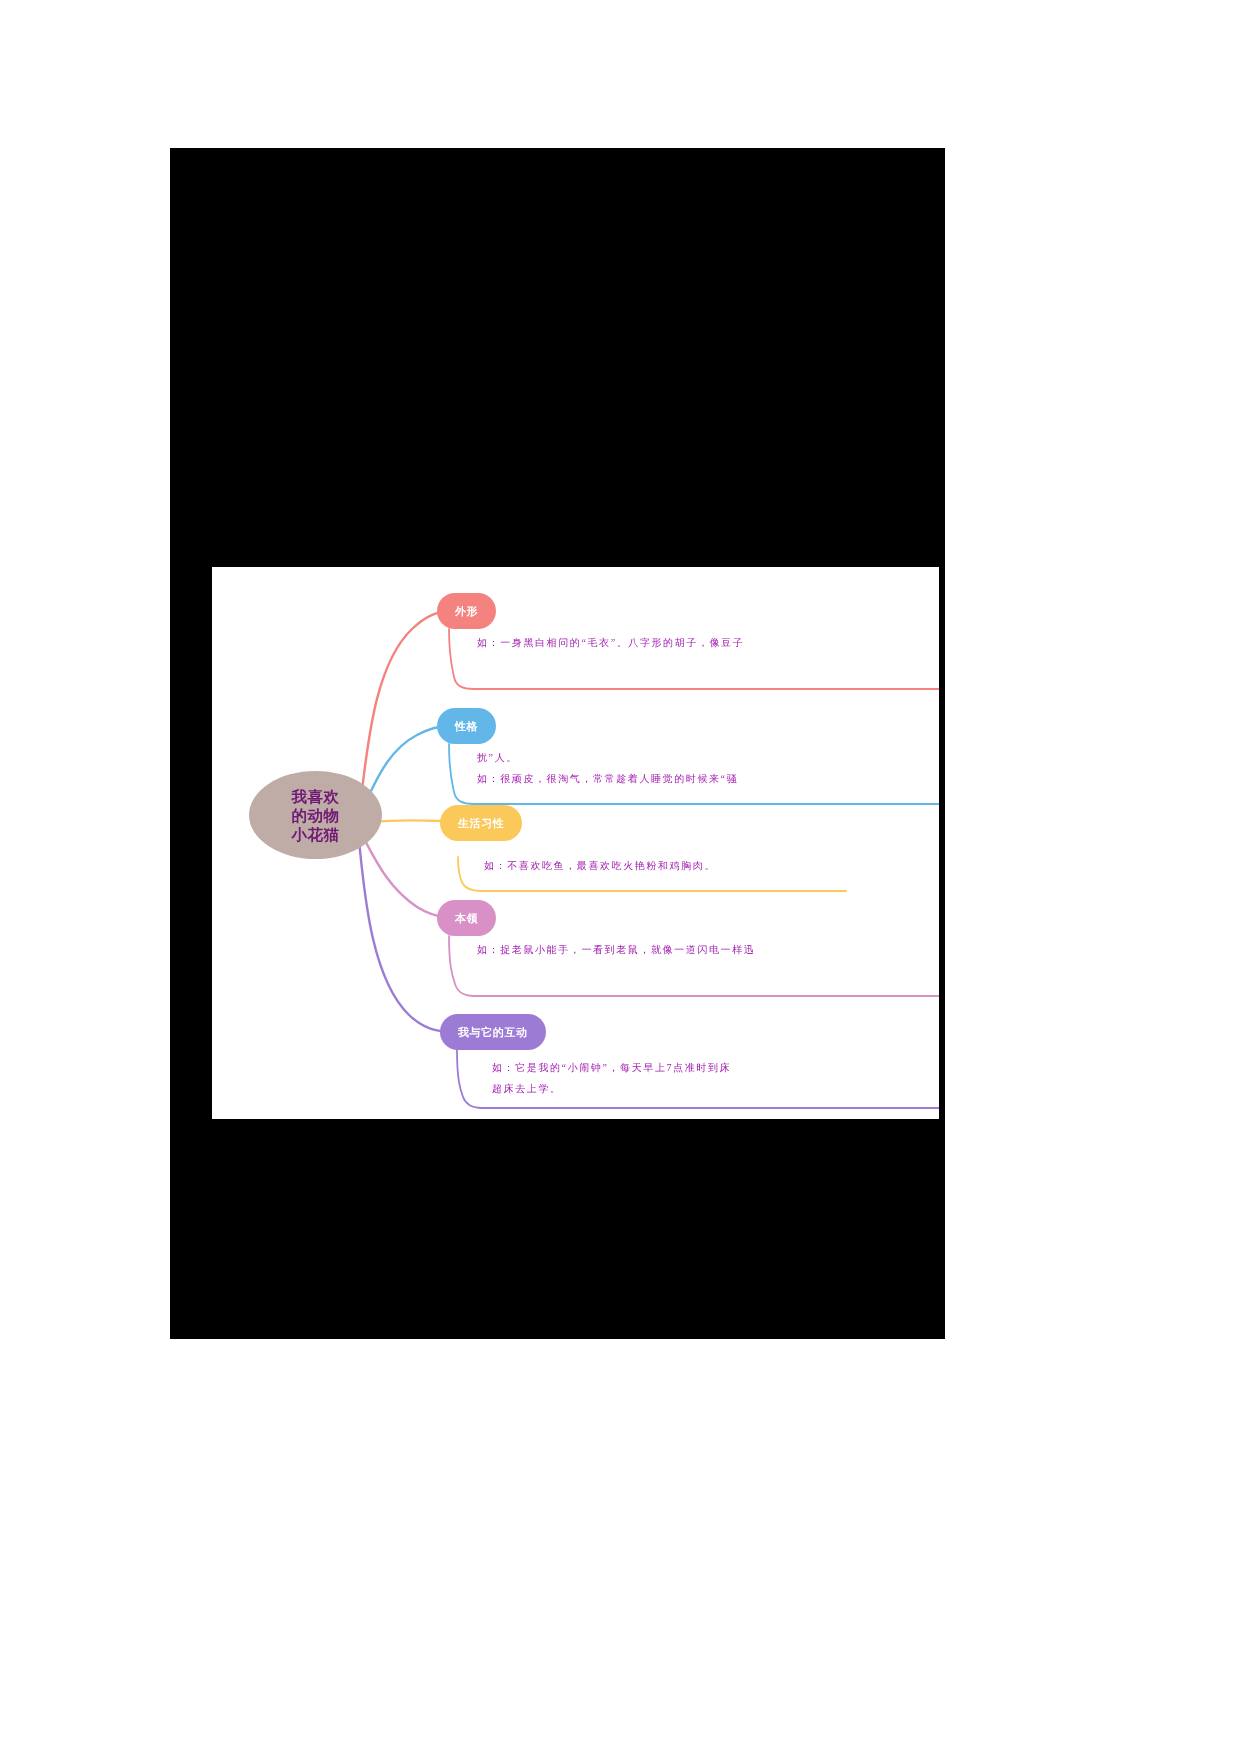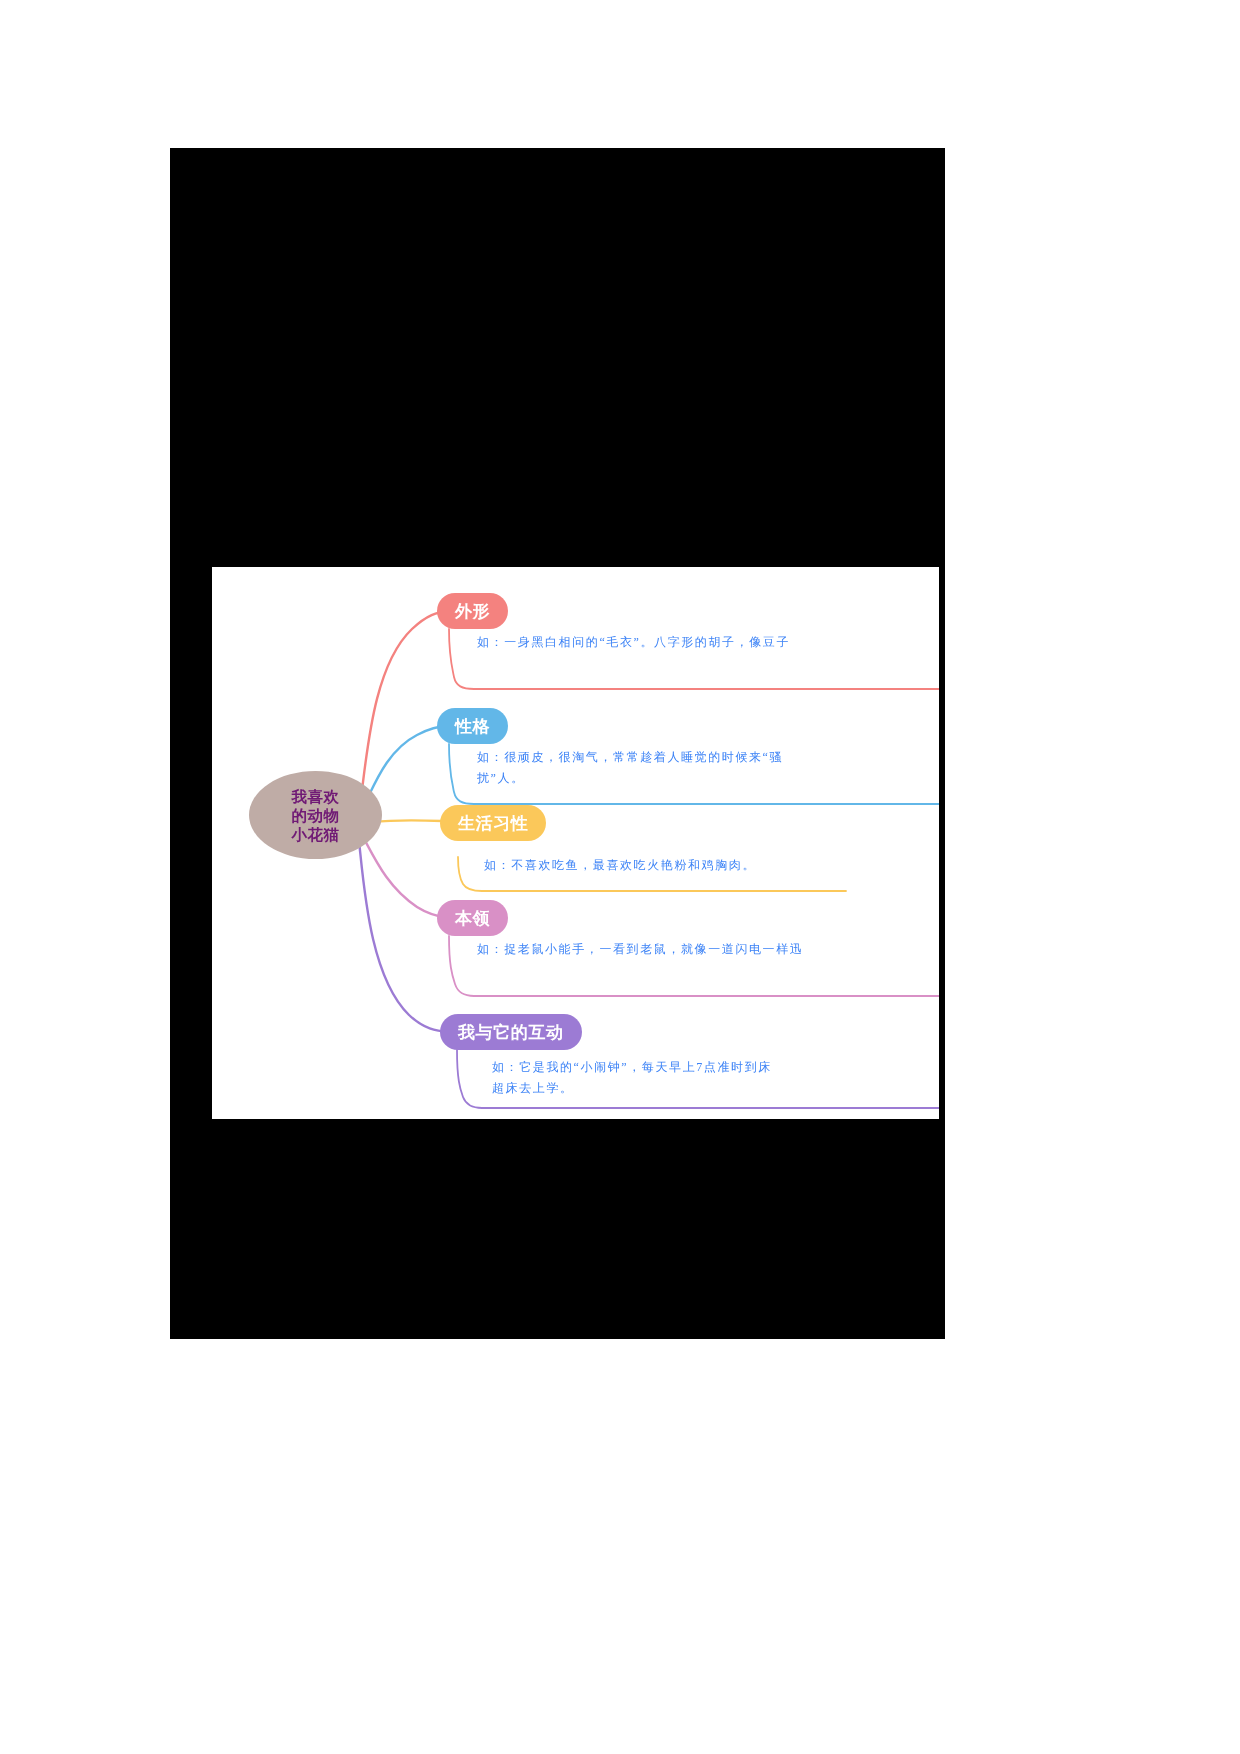--- a/index.html
+++ b/index.html
@@ -66,39 +66,39 @@
     line-height: 19px;
     letter-spacing: 0.5px;
     white-space: nowrap;
   }
 
   
   .branch-pill {
     position: absolute;
     border-radius: 22px;
     color: #ffffff;
-    font-size: 17px;
+    font-size: 11px;
     font-weight: bold;
     letter-spacing: 0.6px;
     display: flex;
     align-items: center;
     justify-content: center;
     height: 36px;
     padding: 0 18px;
     box-sizing: border-box;
     white-space: nowrap;
   }
 
   
   .branch-text {
     position: absolute;
     font-family: "Liberation Serif", "DejaVu Serif", serif;
-    font-size: 12px;
+    font-size: 10px;
     line-height: 21px;
-    color: #3b82f6;
+    color: #a21caf;
     letter-spacing: 1.6px;
     width: 446px;
     text-indent: 0;
   }
 </style>
 </head>
 <body>
 
 <div class="scan-backdrop"></div>
 
@@ -128,22 +128,22 @@
     <span class="cn-line">小花猫</span>
   </div>
 
   <div class="branch-pill" style="left:225px; top:26px; background:#f4827f;">外形</div>
   <div class="branch-text" style="left:265px; top:65px;">
     <div>如：一身黑白相问的“毛衣”。八字形的胡子，像豆子</div>
   </div>
 
   <div class="branch-pill" style="left:225px; top:141px; background:#62b7e8;">性格</div>
   <div class="branch-text" style="left:265px; top:180px;">
+    <div>扰”人。</div>
     <div>如：很顽皮，很淘气，常常趁着人睡觉的时候来“骚</div>
-    <div>扰”人。</div>
   </div>
 
   <div class="branch-pill" style="left:228px; top:238px; background:#fbc85a;">生活习性</div>
   <div class="branch-text" style="left:272px; top:288px;">
     <div>如：不喜欢吃鱼，最喜欢吃火艳粉和鸡胸肉。</div>
   </div>
 
   <div class="branch-pill" style="left:225px; top:333px; background:#d990c6;">本领</div>
   <div class="branch-text" style="left:265px; top:372px;">
     <div>如：捉老鼠小能手，一看到老鼠，就像一道闪电一样迅</div>

